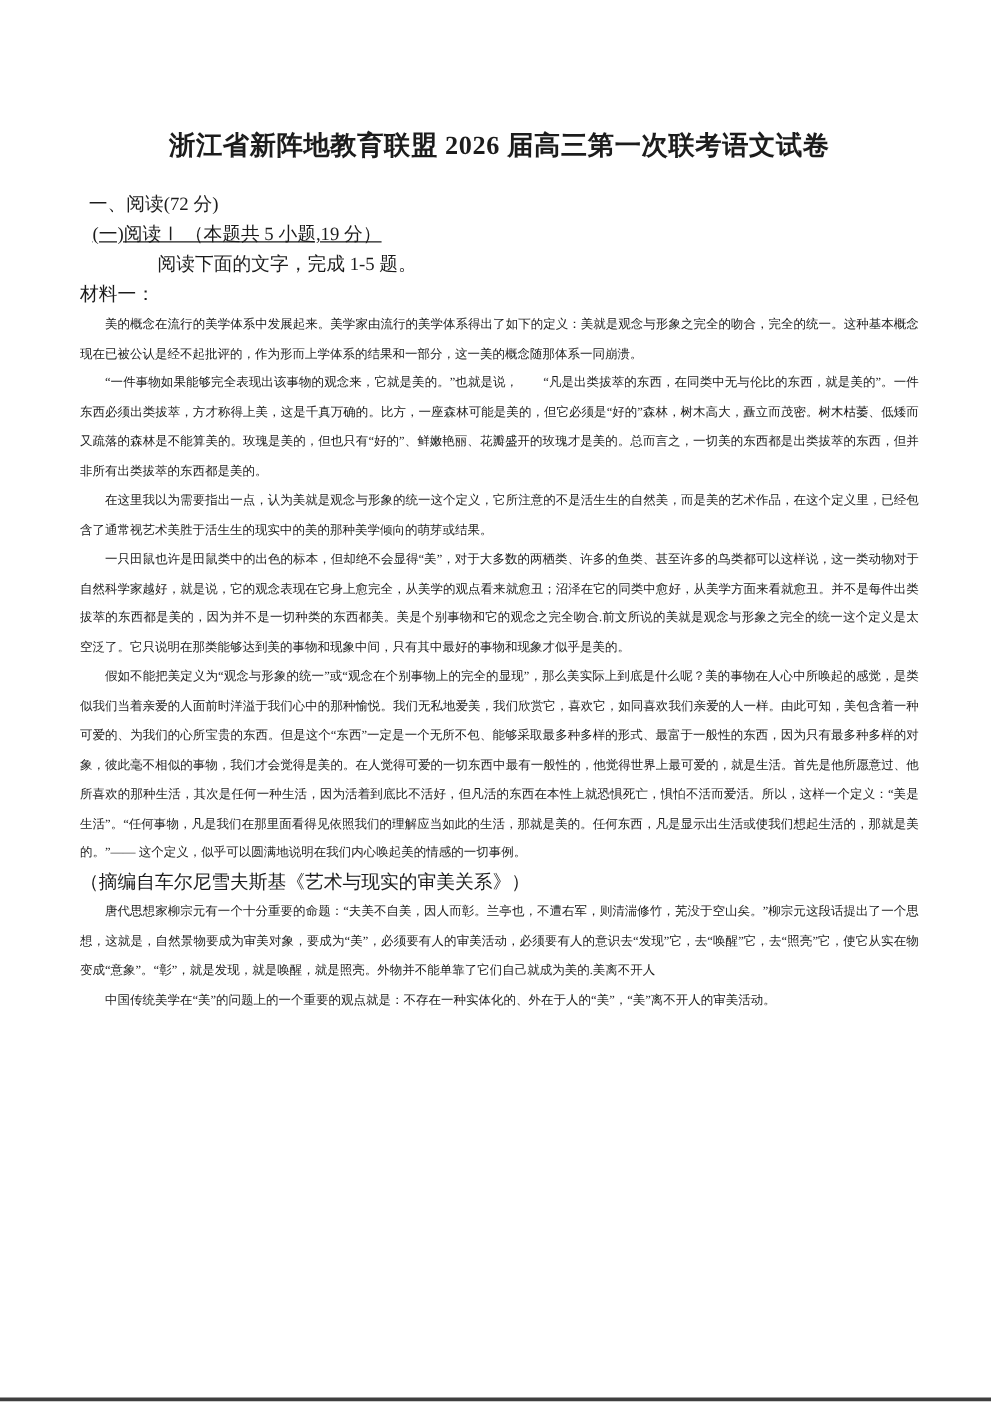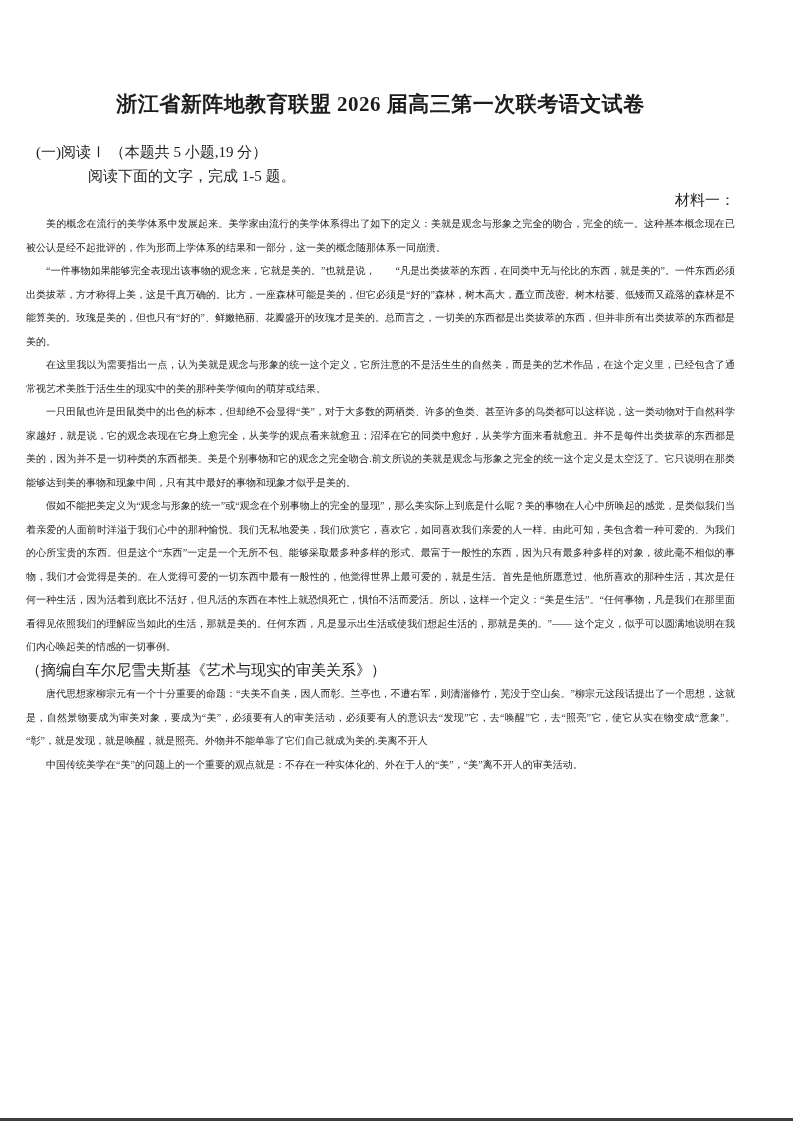--- a/index.html
+++ b/index.html
@@ -11,39 +11,40 @@
     height: 1122px;
     background: #ffffff;
     color: #1c1c1c;
     font-family: "Liberation Serif", serif;
     position: relative;
     overflow: hidden;
   }
   .page {
     box-sizing: border-box;
     width: 793px;
-    padding: 90px 58px 0 26px;
+    padding: 90px 58px 0 64px;
+    margin-top: 12px;
   }
   .page-title {
     margin: 0 0 22px 0;
     text-align: center;
     font-size: 21px;
     font-weight: bold;
     line-height: 28px;
     letter-spacing: 0.5px;
   }
   .hline {
     font-size: 15px;
     line-height: 24px;
     white-space: pre-wrap;
   }
   .section-heading   { padding-left: 7px; }
-  .subsection-heading{ padding-left: 10px; }
+  .subsection-heading{ padding-left: 10px; text-decoration: underline; }
   .instruction       { padding-left: 62px; }
-  .material-label    { padding-left: 0; text-align: right; }
+  .material-label    { padding-left: 0; }
   .para {
     margin: 0;
     font-size: 10px;
     line-height: 23.5px;
     text-align: justify;
     text-justify: inter-ideograph;
     text-indent: 2em;
     white-space: pre-wrap;
   }
   .attribution {
@@ -61,20 +62,21 @@
     background: #3f3f3f;
   }
 </style>
 </head>
 <body>
 
 <div class="page">
 
   <h1 class="page-title">浙江省新阵地教育联盟 2026 届高三第一次联考语文试卷</h1>
 
+  <div class="hline section-heading">一、阅读(72 分)</div>
 
   <div class="hline subsection-heading">(一)阅读Ⅰ （本题共 5 小题,19 分）</div>
 
   <div class="hline instruction">阅读下面的文字，完成 1-5 题。</div>
 
   <div class="hline material-label">材料一：</div>
 
   <p class="para">美的概念在流行的美学体系中发展起来。美学家由流行的美学体系得出了如下的定义：美就是观念与形象之完全的吻合，完全的统一。这种基本概念现在已被公认是经不起批评的，作为形而上学体系的结果和一部分，这一美的概念随那体系一同崩溃。</p>
   <p class="para">“一件事物如果能够完全表现出该事物的观念来，它就是美的。”也就是说，　　“凡是出类拔萃的东西，在同类中无与伦比的东西，就是美的”。一件东西必须出类拔萃，方才称得上美，这是千真万确的。比方，一座森林可能是美的，但它必须是“好的”森林，树木高大，矗立而茂密。树木枯萎、低矮而又疏落的森林是不能算美的。玫瑰是美的，但也只有“好的”、鲜嫩艳丽、花瓣盛开的玫瑰才是美的。总而言之，一切美的东西都是出类拔萃的东西，但并非所有出类拔萃的东西都是美的。</p>
   <p class="para">在这里我以为需要指出一点，认为美就是观念与形象的统一这个定义，它所注意的不是活生生的自然美，而是美的艺术作品，在这个定义里，已经包含了通常视艺术美胜于活生生的现实中的美的那种美学倾向的萌芽或结果。</p>

